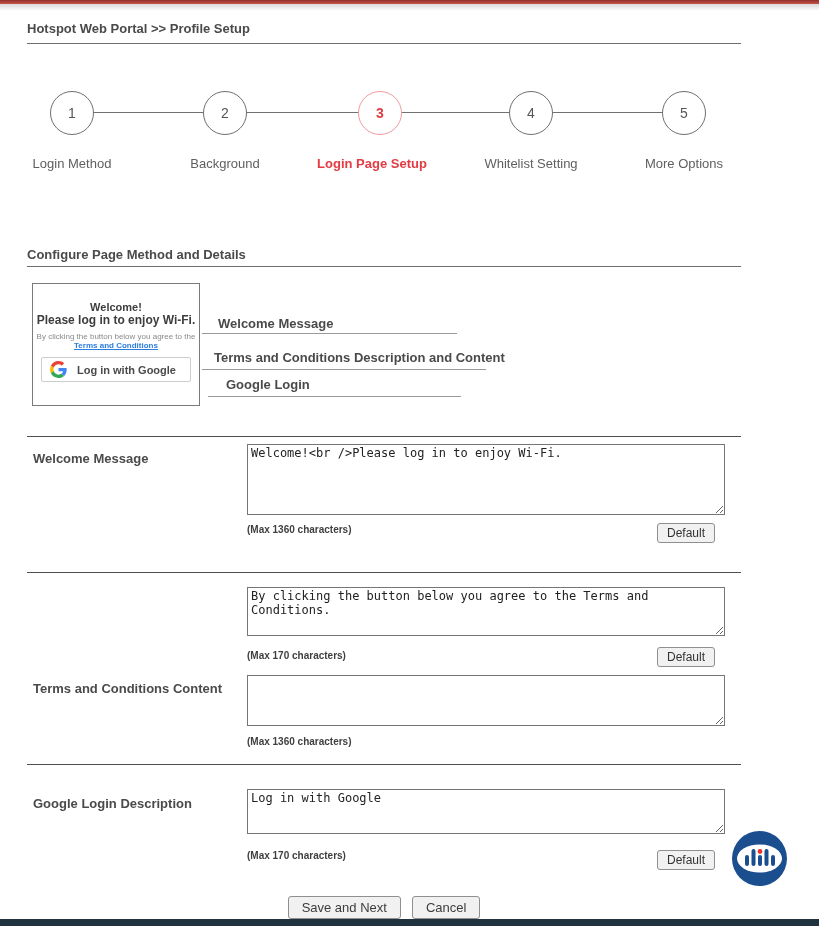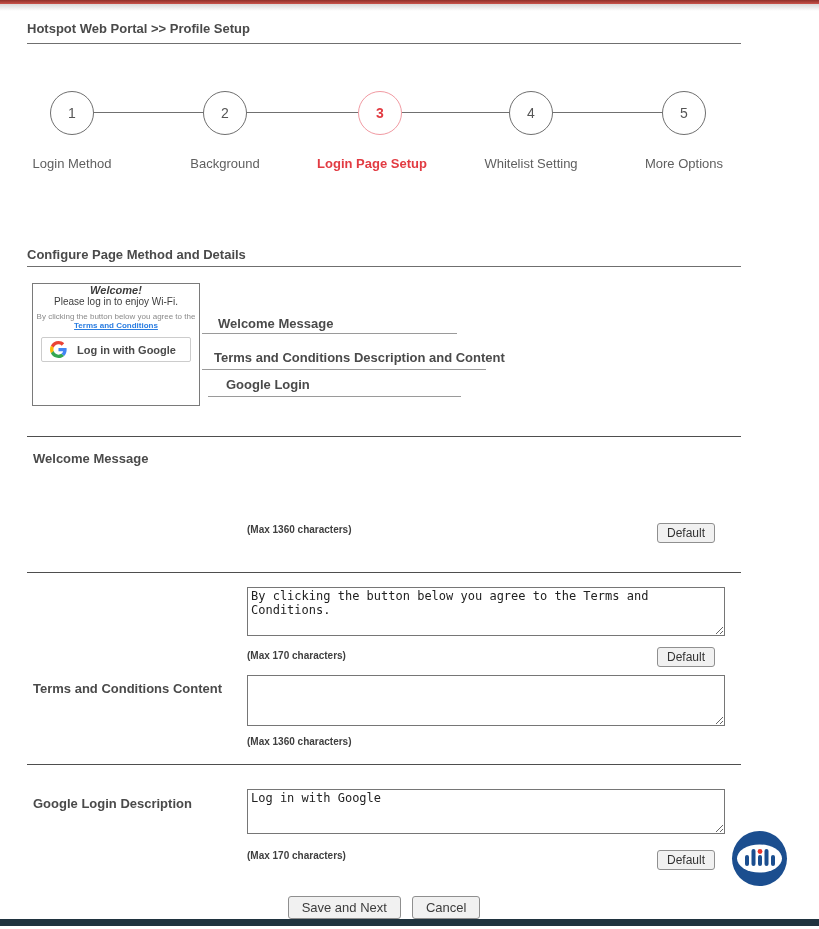--- a/index.html
+++ b/index.html
@@ -44,22 +44,22 @@
   .step-label.active { color: #e23b42; font-weight: bold; }
   #label-1 { left: -8px; }  #label-2 { left: 145px; } #label-3 { left: 292px; }
   #label-4 { left: 451px; } #label-5 { left: 604px; }
 
   .section-title { position: absolute; left: 27px; top: 247px; font-size: 13px;
                    font-weight: bold; color: #4a4a4a; }
 
   
   .preview { position: absolute; left: 32px; top: 283px; width: 168px; height: 123px;
              border: 1px solid #7a7a7a; background: #fff; text-align: center; }
-  .preview .w1 { font-size: 11px; font-weight: bold; color: #3d3d3d; font-style: italic; }
-  .preview .w2 { font-size: 10px; font-weight: normal; color: #3d3d3d; }
+  .preview .w1 { margin-top: 17px; font-size: 11px; font-weight: bold; color: #3d3d3d; }
+  .preview .w2 { font-size: 12px; font-weight: bold; color: #3d3d3d; }
   .preview .small { margin-top: 5px; font-size: 8px; color: #8a8a8a; }
   .preview .link { font-size: 8px; font-weight: bold; color: #2a7de1;
                    text-decoration: underline; cursor: pointer; }
   .g-btn { margin: 7px auto 0; width: 150px; height: 25px; border: 1px solid #ccc;
            border-radius: 2px; background: #fff; display: flex; align-items: center;
            padding-left: 8px; cursor: pointer; }
   .g-btn svg { width: 17px; height: 17px; flex: 0 0 auto; }
   .g-btn span { margin-left: 10px; font-size: 11px; font-weight: bold; color: #4a4a4a; }
 
   
@@ -147,20 +147,21 @@
   <div class="callout-label" id="co-welcome">Welcome Message</div>
   <div class="callout-line" id="cl-welcome"></div>
   <div class="callout-label" id="co-terms">Terms and Conditions Description and Content</div>
   <div class="callout-line" id="cl-terms"></div>
   <div class="callout-label" id="co-google">Google Login</div>
   <div class="callout-line" id="cl-google"></div>
 
   <div class="hr" id="hr-sec1"></div>
 
   <div class="form-label" id="fl-welcome">Welcome Message</div>
+  <textarea class="ta" id="ta-welcome" spellcheck="false" style="">Welcome!&lt;br /&gt;Please log in to enjoy Wi-Fi.</textarea>
   <div class="max-note" id="mn-welcome">(Max 1360 characters)</div>
   <button class="default-btn" id="db-welcome">Default</button>
 
   <div class="hr" id="hr-sec2"></div>
 
   <textarea class="ta" id="ta-desc" spellcheck="false" style="">By clicking the button below you agree to the Terms and Conditions.</textarea>
   <div class="max-note" id="mn-desc">(Max 170 characters)</div>
   <button class="default-btn" id="db-desc">Default</button>
 
   <div class="form-label" id="fl-content">Terms and Conditions Content</div>

